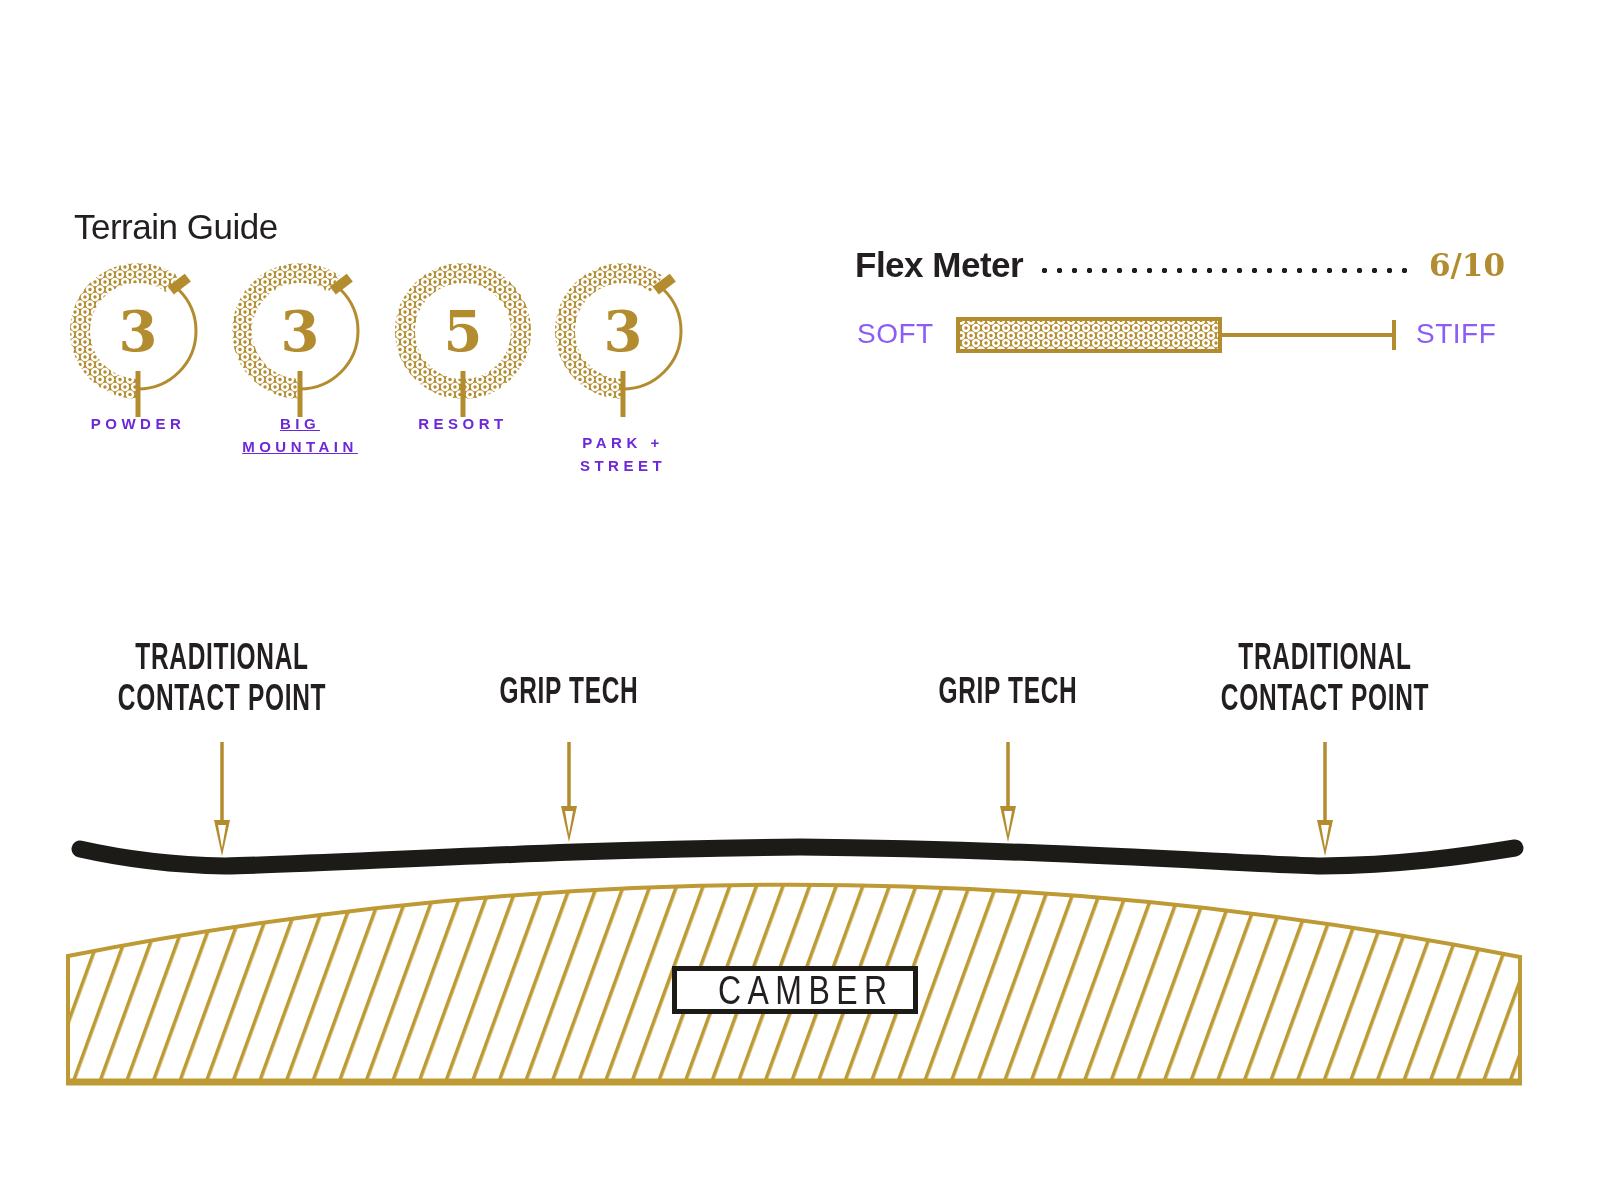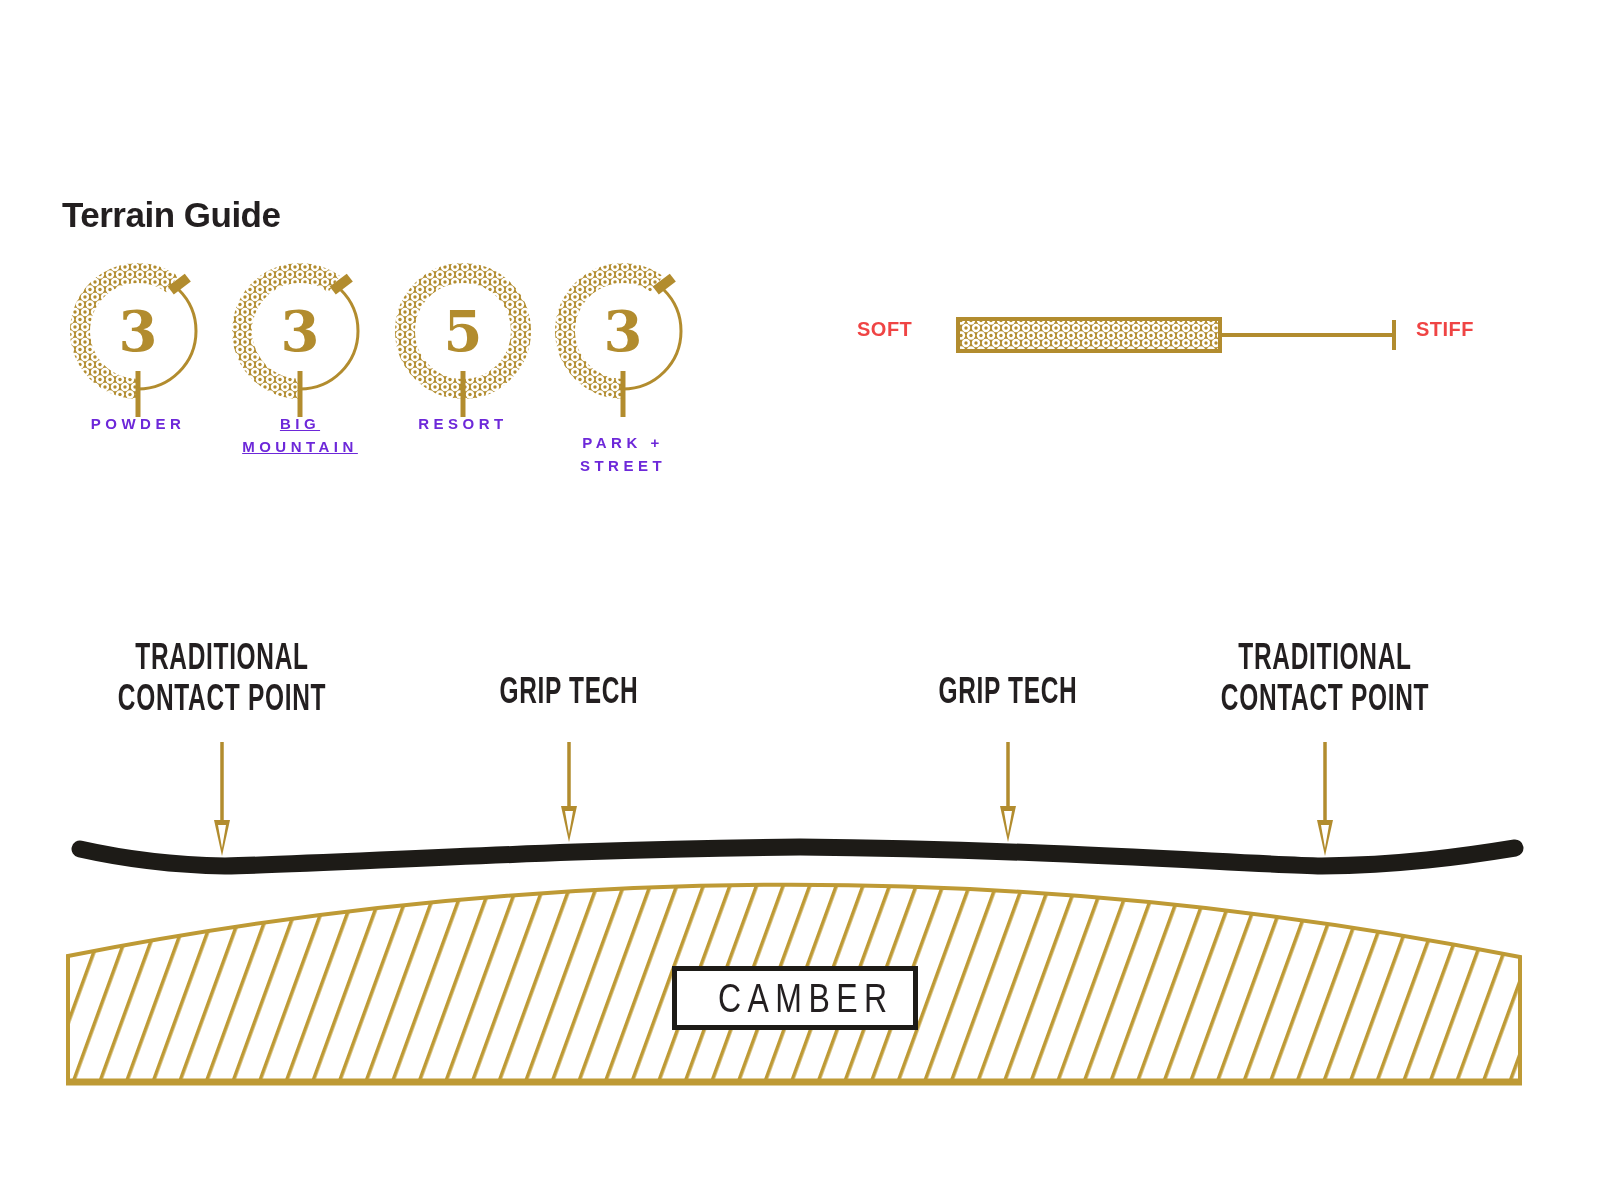--- a/index.html
+++ b/index.html
@@ -1,35 +1,35 @@
 <!DOCTYPE html>
 <html><head>
 <meta charset="utf-8">
 <style>
   html,body{margin:0;padding:0;background:#fff;}
   .canvas{position:relative;width:1600px;height:1200px;background:#fff;overflow:hidden;
           font-family:"Liberation Sans",sans-serif;}
-  .section-title{position:absolute;margin:0;font-size:35px;font-weight:700;letter-spacing:-0.5px;
+  .section-title{position:absolute;margin:12px;font-size:35px;font-weight:400;letter-spacing:-0.5px;
           color:#231F20;white-space:nowrap;}
   
   .glabel{position:absolute;top:412px;width:150px;text-align:center;color:#6d28d9;
           font-size:15px;font-weight:700;letter-spacing:4.5px;line-height:23px;}
   
   .fm-row{position:absolute;left:855px;top:246px;width:650px;display:flex;align-items:flex-end;}
   .fm-title{font-size:35px;font-weight:800;color:#231F20;line-height:38px;letter-spacing:-0.5px;white-space:nowrap;}
   .fm-leader{flex:1;height:7px;margin:0 12px 10px 14px;
           background-image:radial-gradient(circle,#231F20 2.7px,rgba(0,0,0,0) 2.9px);
           background-size:15px 7px;background-repeat:repeat-x;background-position:left center;}
   .fm-value{font-family:"DejaVu Serif",serif;font-size:31px;font-weight:bold;color:#B28C2E;
           line-height:37px;white-space:nowrap;}
-  .fm-end{position:absolute;font-size:20px;font-weight:700;color:#ef4444;letter-spacing:0.5px;white-space:nowrap;}
+  .fm-end{position:absolute;font-size:28px;font-weight:400;color:#8b5cf6;letter-spacing:0.5px;white-space:nowrap;}
   
   .callout{position:absolute;text-align:center;font-size:36px;font-weight:700;line-height:41px;
           color:#231F20;letter-spacing:1px;transform:scaleX(0.68);transform-origin:center top;}
-  .camber-box{position:absolute;left:672px;top:966px;width:246px;height:64px;background:#fff;
+  .camber-box{position:absolute;left:672px;top:966px;width:246px;height:48px;background:#fff;
           border:5px solid #1D1B17;box-sizing:border-box;display:flex;align-items:center;justify-content:center;z-index:2;padding-left:16px;}
   .camber-box span{font-size:40px;font-weight:500;letter-spacing:8px;color:#231F20;
           transform:scaleX(0.8);transform-origin:center;white-space:nowrap;padding-left:8px;}
   svg{position:absolute;display:block;}
 </style>
 </head>
 <body>
 
 <div class="canvas">
 
@@ -76,20 +76,25 @@
         <line x1="568" y1="116" x2="568" y2="162" stroke="#B28C2E" stroke-width="5"></line>
         <text x="568" y="96" text-anchor="middle" fill="#B28C2E" font-family="&quot;DejaVu Serif&quot;, serif" font-size="56" font-weight="bold">3</text>
       </g>
     </svg>
 
   <div class="glabel" style="left:63px;">POWDER</div>
   <div class="glabel" style="left:225px;text-decoration:underline;">BIG MOUNTAIN</div>
   <div class="glabel" style="left:388px;">RESORT</div>
   <div class="glabel" style="left:548px;margin-top:19px;">PARK + STREET</div>
 
+  <div class="fm-row">
+    <span class="fm-title">Flex Meter</span>
+    <span class="fm-leader"></span>
+    <span class="fm-value">6/10</span>
+  </div>
 
   <span class="fm-end" style="left:857px;top:318px;">SOFT</span>
 
   <svg id="flexbar-svg" viewBox="0 0 452 40" style="left:956px;top:316px;width:452px;height:40px;">
     <defs>
       <pattern id="dotpat2" patternUnits="userSpaceOnUse" width="10" height="15">
         <rect width="10" height="15" fill="#B28C2E"></rect>
         <circle cx="5" cy="4.5" r="4.2" fill="#ffffff"></circle>
         <circle cx="0" cy="12" r="4.2" fill="#ffffff"></circle>
         <circle cx="10" cy="12" r="4.2" fill="#ffffff"></circle>

